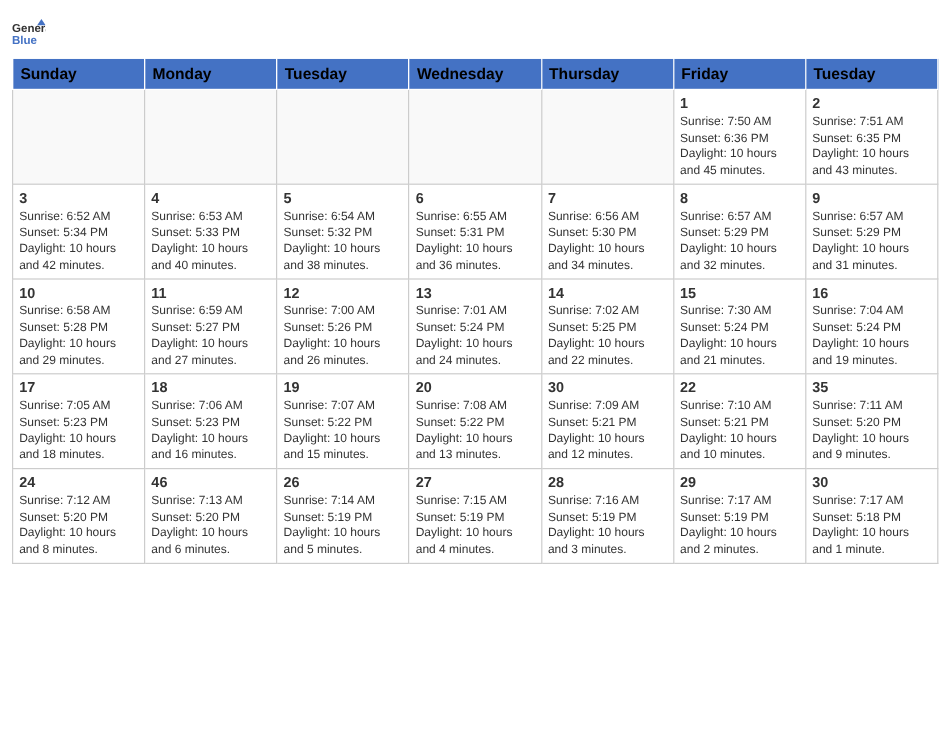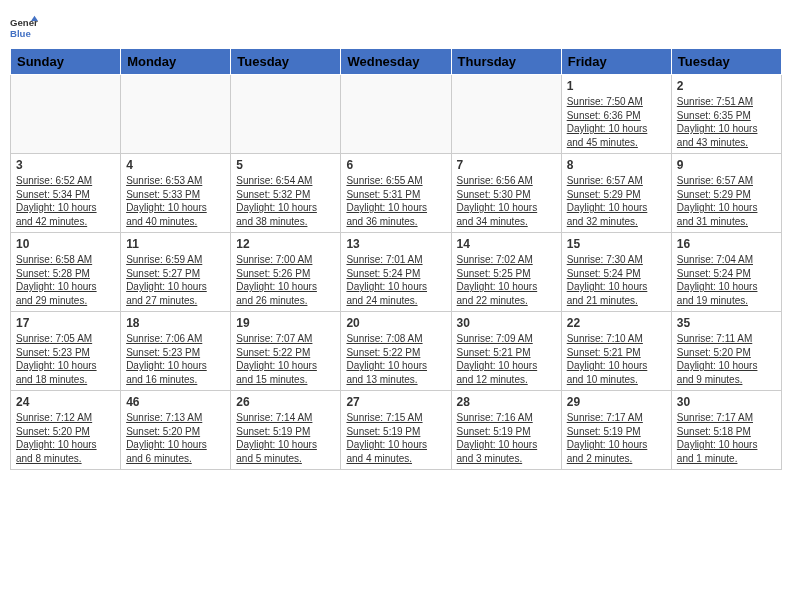--- a/index.html
+++ b/index.html
@@ -68,21 +68,20 @@
       font-size: 12px;
       font-weight: bold;
       color: #333;
       display: block;
       margin-bottom: 2px;
     }
     .day-info {
       font-size: 10px;
       color: #333;
       line-height: 1.35;
-      text-decoration: underline;
     }
   </style>
 </head>
 <body>
 
 <div class="header">
   <div class="logo">
     <svg class="logo-icon" viewBox="0 0 32 32">
       <text x="0" y="14" font-size="11" font-weight="bold" fill="#333" font-family="Arial">General</text>
       <text x="0" y="26" font-size="11" font-weight="bold" fill="#4472C4" font-family="Arial">Blue</text>

